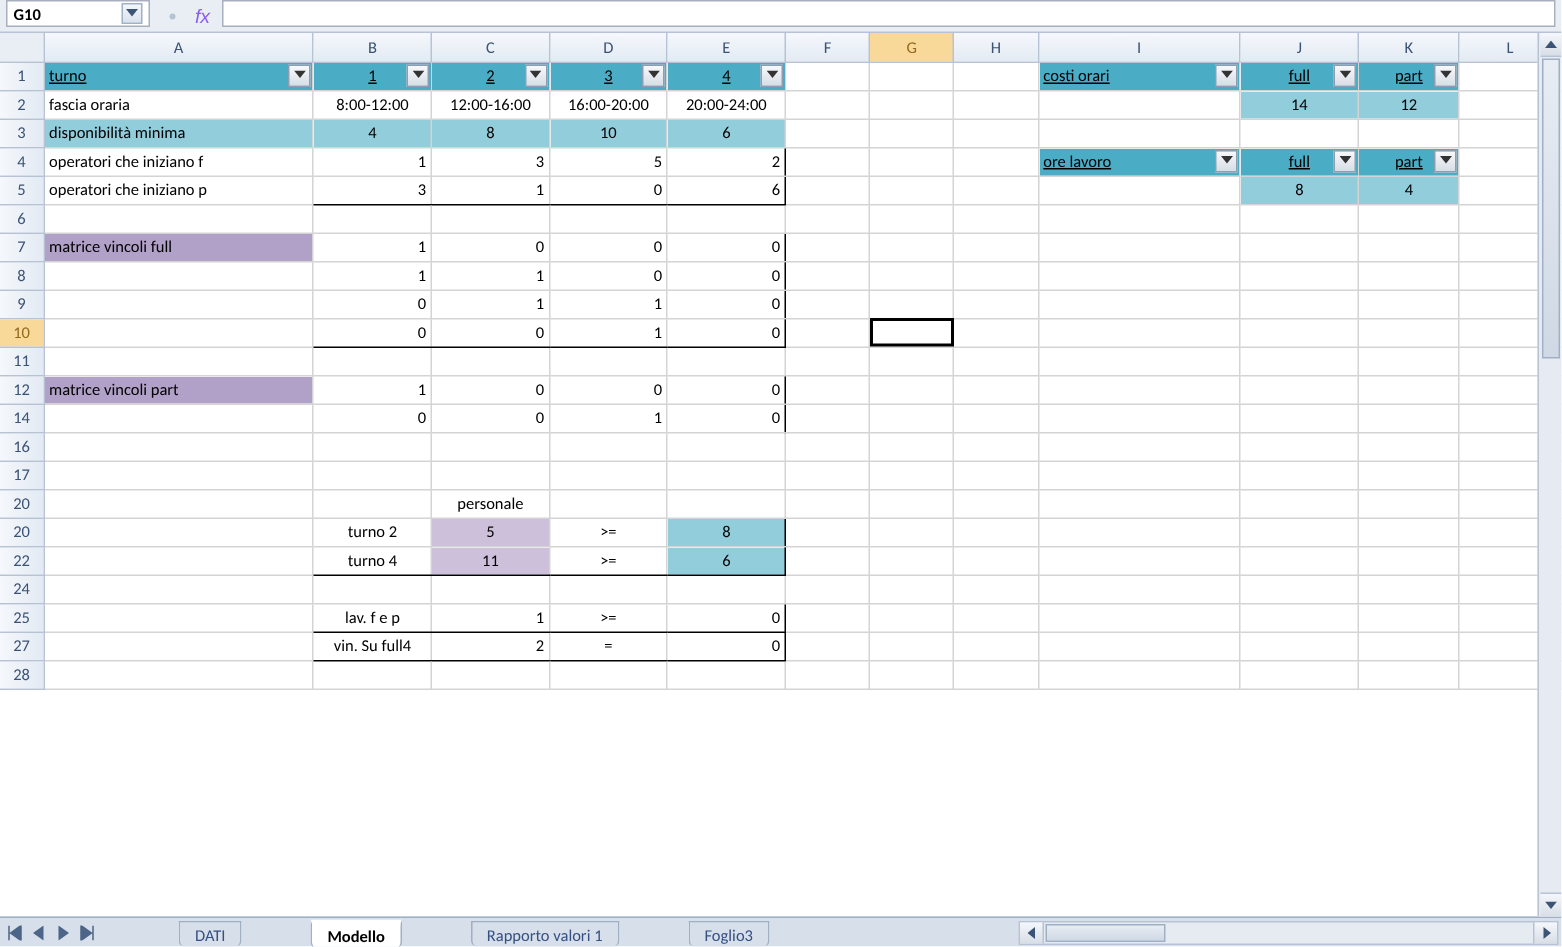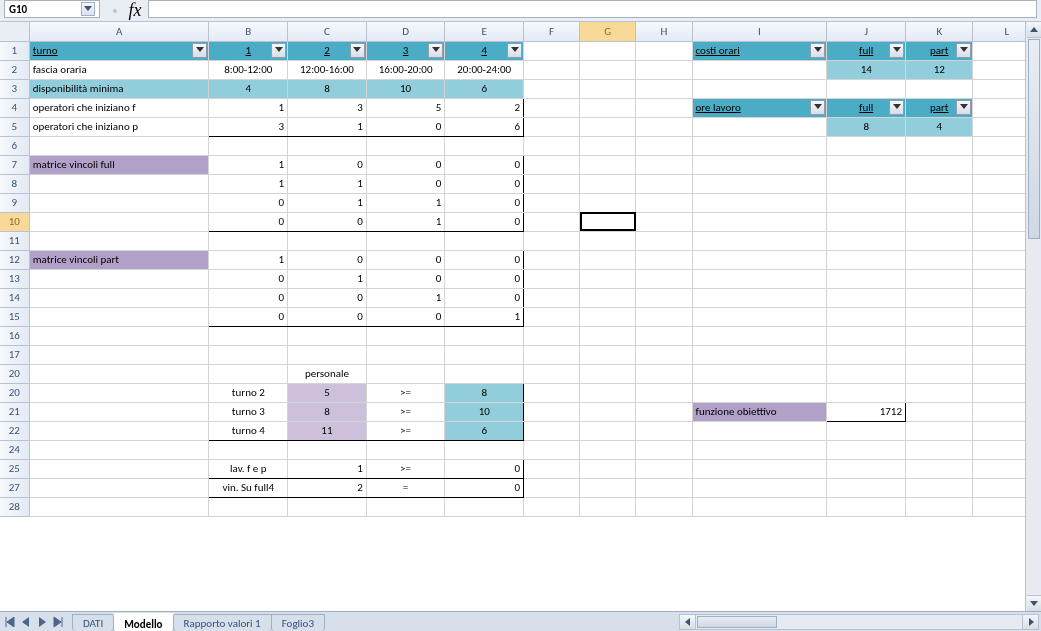--- a/index.html
+++ b/index.html
@@ -56,23 +56,23 @@
     width: 18px;
     height: 18px;
     display: flex;
     align-items: center;
     justify-content: center;
     border: 1px solid transparent;
     color: #5a6b84;
   }
   .fx {
     font-style: italic;
-    font-family: Liberation Serif, serif;
-    color: #000000;
-    font-size: 18px;
+    font-family: Liberation Sans, sans-serif;
+    color: #8b5cf6;
+    font-size: 13px;
   }
   .formula-input {
     flex: 1;
     height: 18px;
     background: #fff;
     border: 1px solid #a7b0bc;
     margin-left: 4px;
   }
 
   
@@ -183,20 +183,21 @@
     margin-left: 4px;
   }
   .tab {
     padding: 2px 10px 1px;
     background: #d7dfea;
     border: 1px solid #9fafc4;
     border-bottom: none;
     margin-right: -1px;
     border-radius: 0 0 4px 4px;
     color: #355082;
+    margin-left: 47px;
   }
   .tab.active {
     background: #fff;
     font-weight: bold;
     color: #000;
     position: relative;
     top: 1px;
     border-top: 3px solid #fff;
   }
   .hscroll {
@@ -521,65 +522,35 @@
             <td class="bt br">0</td>
             <td class=""></td>
             <td class=""></td>
             <td class=""></td>
             <td class=""></td>
             <td class=""></td>
             <td class=""></td>
             <td class=""></td>
           </tr>
           <tr>
-            <th class="rowhead">13</th>
-            <td class=""></td>
-            <td class="bl">0</td>
-            <td class="">1</td>
-            <td class="">0</td>
-            <td class="br">0</td>
-            <td class=""></td>
-            <td class=""></td>
-            <td class=""></td>
-            <td class=""></td>
-            <td class=""></td>
-            <td class=""></td>
-            <td class=""></td>
-          </tr>
-          <tr>
             <th class="rowhead">14</th>
             <td class=""></td>
             <td class="bl">0</td>
             <td class="">0</td>
             <td class="">1</td>
             <td class="br">0</td>
             <td class=""></td>
             <td class=""></td>
             <td class=""></td>
             <td class=""></td>
             <td class=""></td>
             <td class=""></td>
             <td class=""></td>
           </tr>
           <tr>
-            <th class="rowhead">15</th>
-            <td class=""></td>
-            <td class="bb bl">0</td>
-            <td class="bb">0</td>
-            <td class="bb">0</td>
-            <td class="bb br">1</td>
-            <td class=""></td>
-            <td class=""></td>
-            <td class=""></td>
-            <td class=""></td>
-            <td class=""></td>
-            <td class=""></td>
-            <td class=""></td>
-          </tr>
-          <tr>
             <th class="rowhead">16</th>
             <td class=""></td>
             <td class=""></td>
             <td class=""></td>
             <td class=""></td>
             <td class=""></td>
             <td class=""></td>
             <td class=""></td>
             <td class=""></td>
             <td class=""></td>
@@ -622,35 +593,20 @@
             <td class=""></td>
             <td class="c bl">turno 2</td>
             <td class="f-purple2 c">5</td>
             <td class="c">&gt;=</td>
             <td class="f-teal2 c br">8</td>
             <td class=""></td>
             <td class=""></td>
             <td class=""></td>
             <td class=""></td>
             <td class=""></td>
-            <td class=""></td>
-            <td class=""></td>
-          </tr>
-          <tr>
-            <th class="rowhead">21</th>
-            <td class=""></td>
-            <td class="c bl">turno 3</td>
-            <td class="f-purple2 c">8</td>
-            <td class="c">&gt;=</td>
-            <td class="f-teal2 c br">10</td>
-            <td class=""></td>
-            <td class=""></td>
-            <td class=""></td>
-            <td class="f-purple l">funzione obiettivo</td>
-            <td class="bt bb bl br">1712</td>
             <td class=""></td>
             <td class=""></td>
           </tr>
           <tr>
             <th class="rowhead">22</th>
             <td class=""></td>
             <td class="c bl bb">turno 4</td>
             <td class="f-purple2 c bb">11</td>
             <td class="c bb">&gt;=</td>
             <td class="f-teal2 c br bb">6</td>

